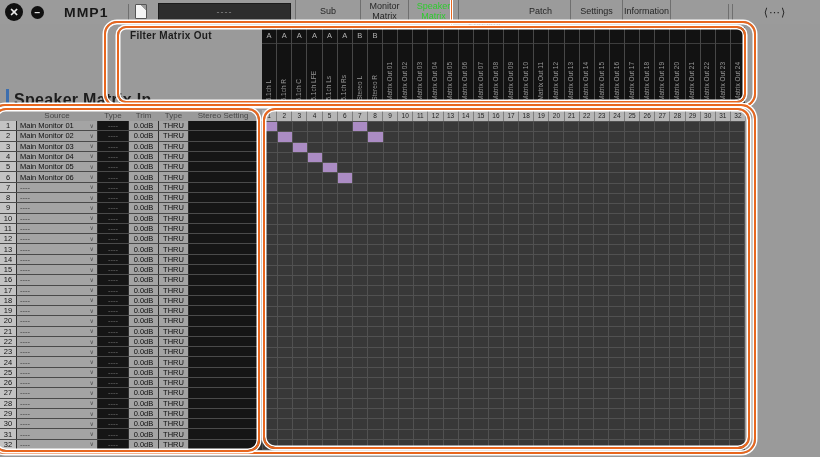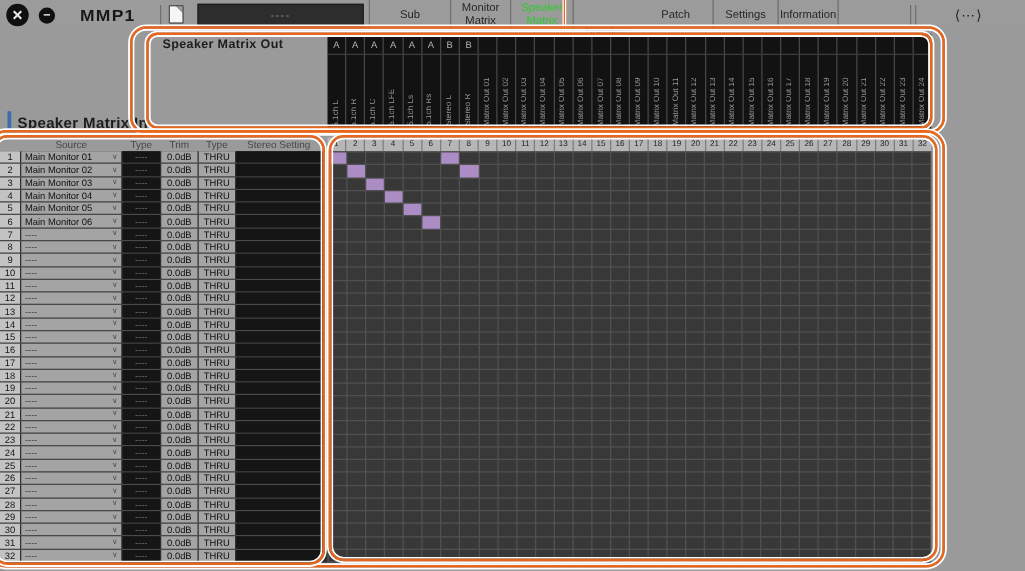--- a/index.html
+++ b/index.html
@@ -31,21 +31,21 @@
   .out-title { position:absolute; left:130px; top:30px; font-size:10px; font-weight:bold; color:#1d1d1d; letter-spacing:.3px; }
   .out-cols { position:absolute; left:262px; top:27px; width:483px; height:76px; background:#121212; display:flex; }
   .ocol { flex:1 1 0; border-right:1px solid #474747; display:flex; flex-direction:column; align-items:center; min-width:0; }
   .ocol:last-child { border-right:none; }
   .oset { height:17px; width:100%; text-align:center; font-size:7.5px; color:#b2b2b2; padding-top:4px; border-bottom:1px solid #3d3d3d; }
   .olab-wrap { flex:1; display:flex; align-items:flex-end; justify-content:center; overflow:hidden; padding-bottom:2px; }
   .olab { writing-mode:vertical-rl; transform:rotate(180deg); font-size:6.5px; color:#979797; line-height:1; white-space:nowrap; }
 
   
   .in-accent { position:absolute; left:6px; top:89px; width:3px; height:15px; background:var(--c-blue,#3c6eae); }
-  .in-title { position:absolute; left:14px; top:91px; font-size:12px; font-weight:bold; color:#1d1d1d; letter-spacing:.3px; }
+  .in-title { position:absolute; left:14px; top:91px; font-size:16px; font-weight:bold; color:#1d1d1d; letter-spacing:.3px; }
   .in-table { position:absolute; left:0; top:110px; width:304px; height:341px; }
   .thead { height:11px; display:flex; gap:1px; font-size:8px; color:#474747; }
   .thead > div { display:flex; align-items:center; justify-content:center; }
   .c-num{ width:16px; } .c-src{ width:80px; } .c-type{ width:30px; }
   .c-trim{ width:29px;text-align:right; } .c-ft{ width:29px; } .c-fs{ width:68px; }
   .tbody { height:329px; display:flex; flex-direction:column; background:#2e2e2e; border-bottom:1px solid #2e2e2e; }
   .trow { flex:1 1 0; display:flex; gap:1px; border-bottom:1px solid #4a4a4a; min-height:0; }
   .trow:last-child { border-bottom:none; }
   .trow > div { display:flex; align-items:center; justify-content:center; font-size:7.5px; min-height:0; overflow:hidden; }
   .cell-num { width:16px; background:#c3c3c3; color:#141414; font-size:7px; }
@@ -108,21 +108,21 @@
           <span>Settings</span>
         </div>
         <div class="tab">
           <span>Information</span>
         </div>
       </div>
     <div class="dbl-sep"></div>
     <div class="conn-icon">⟨⋯⟩</div>
   </div>
 
-  <div class="out-title">Speaker Matrix Out</div>
+  <div class="out-title">Filter Matrix Out</div>
   <div class="out-cols">
       <div class="ocol">
         <div class="oset">A</div>
         <div class="olab-wrap">
           <div class="olab">5.1ch L</div>
         </div>
       </div>
       <div class="ocol">
         <div class="oset">A</div>
         <div class="olab-wrap">

